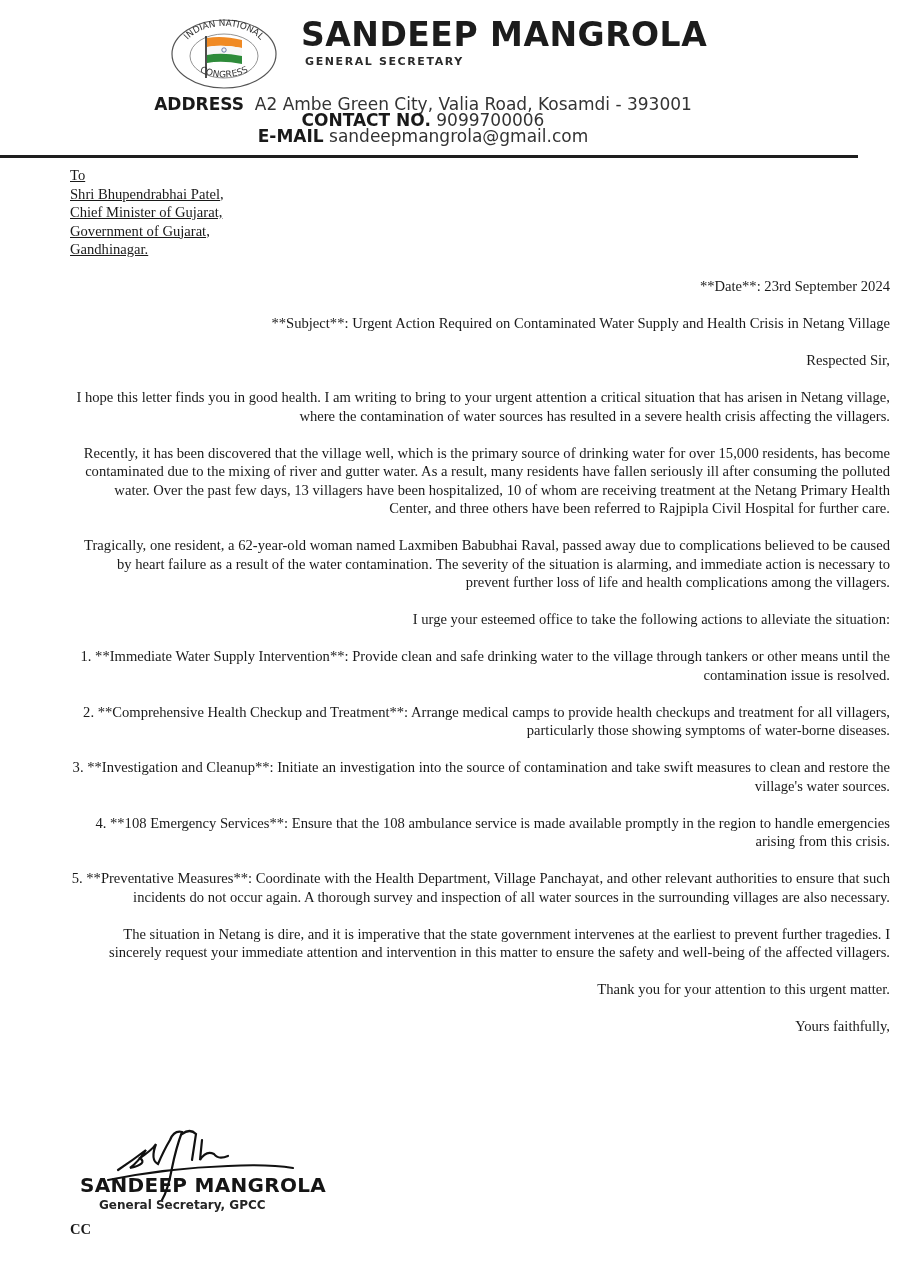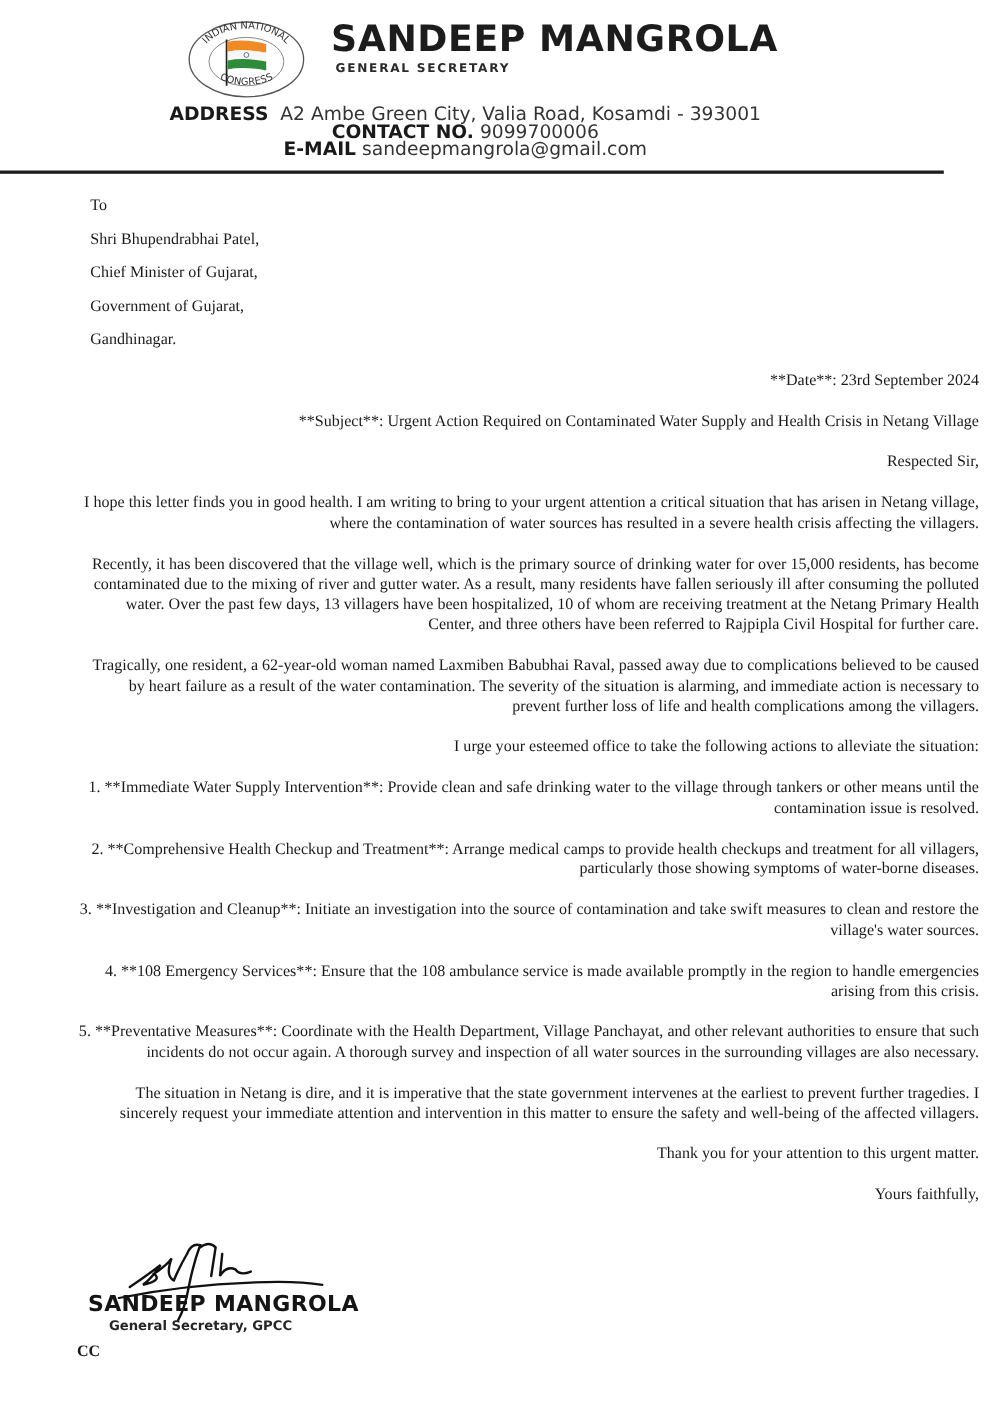--- a/index.html
+++ b/index.html
@@ -10,21 +10,21 @@
   .name { font-family: "DejaVu Sans", sans-serif; font-weight: bold; font-size: 33px; letter-spacing: 0.5px; color: #1c1c1c; line-height: 38px; }
   .sub { font-family: "DejaVu Sans", sans-serif; font-weight: bold; font-size: 11px; letter-spacing: 1.6px; color: #2b2b2b; line-height: 16px; margin-left: 4px; }
   .contact { position: absolute; left: 0; width: 846px; text-align: center; font-family: "DejaVu Sans", sans-serif; font-size: 17px; color: #333; line-height: 18px; }
   .contact b { color: #1a1a1a; font-weight: bold; }
   .c1 { top: 95px; } .c2 { top: 111px; } .c3 { top: 127px; }
   .rule { position: absolute; left: 0; top: 155px; width: 858px; height: 3px; background: #1e1e1e; }
 
   .body-text { position: absolute; left: 70px; top: 166px; width: 820px; font-family: "Liberation Serif", serif; font-size: 14.6px; line-height: 18.5px; color: #1a1a1a; }
   .body-text p { margin: 0 0 18.5px 0; text-align: right; }
   .body-text .addr { margin-bottom: 18.5px; }
-  .body-text .addr div { margin: 12px; }
+  .body-text .addr div { margin: 0; text-decoration: underline; }
 
   .signature { position: absolute; left: 78px; top: 1120px; width: 260px; height: 100px; }
   .sig-name { position: absolute; left: 80px; top: 1173px; font-family: "DejaVu Sans", sans-serif; font-weight: bold; font-size: 20px; color: #151515; letter-spacing: 0.3px; }
   .sig-title { position: absolute; left: 99px; top: 1198px; font-family: "DejaVu Sans", sans-serif; font-weight: bold; font-size: 12px; color: #252525; }
   .cc { position: absolute; left: 70px; top: 1220px; font-family: "Liberation Serif", serif; font-size: 14.6px; line-height: 18.5px; color: #1a1a1a; font-weight: bold; }
 </style>
 </head>
 <body>
 
 <div class="letterhead">

